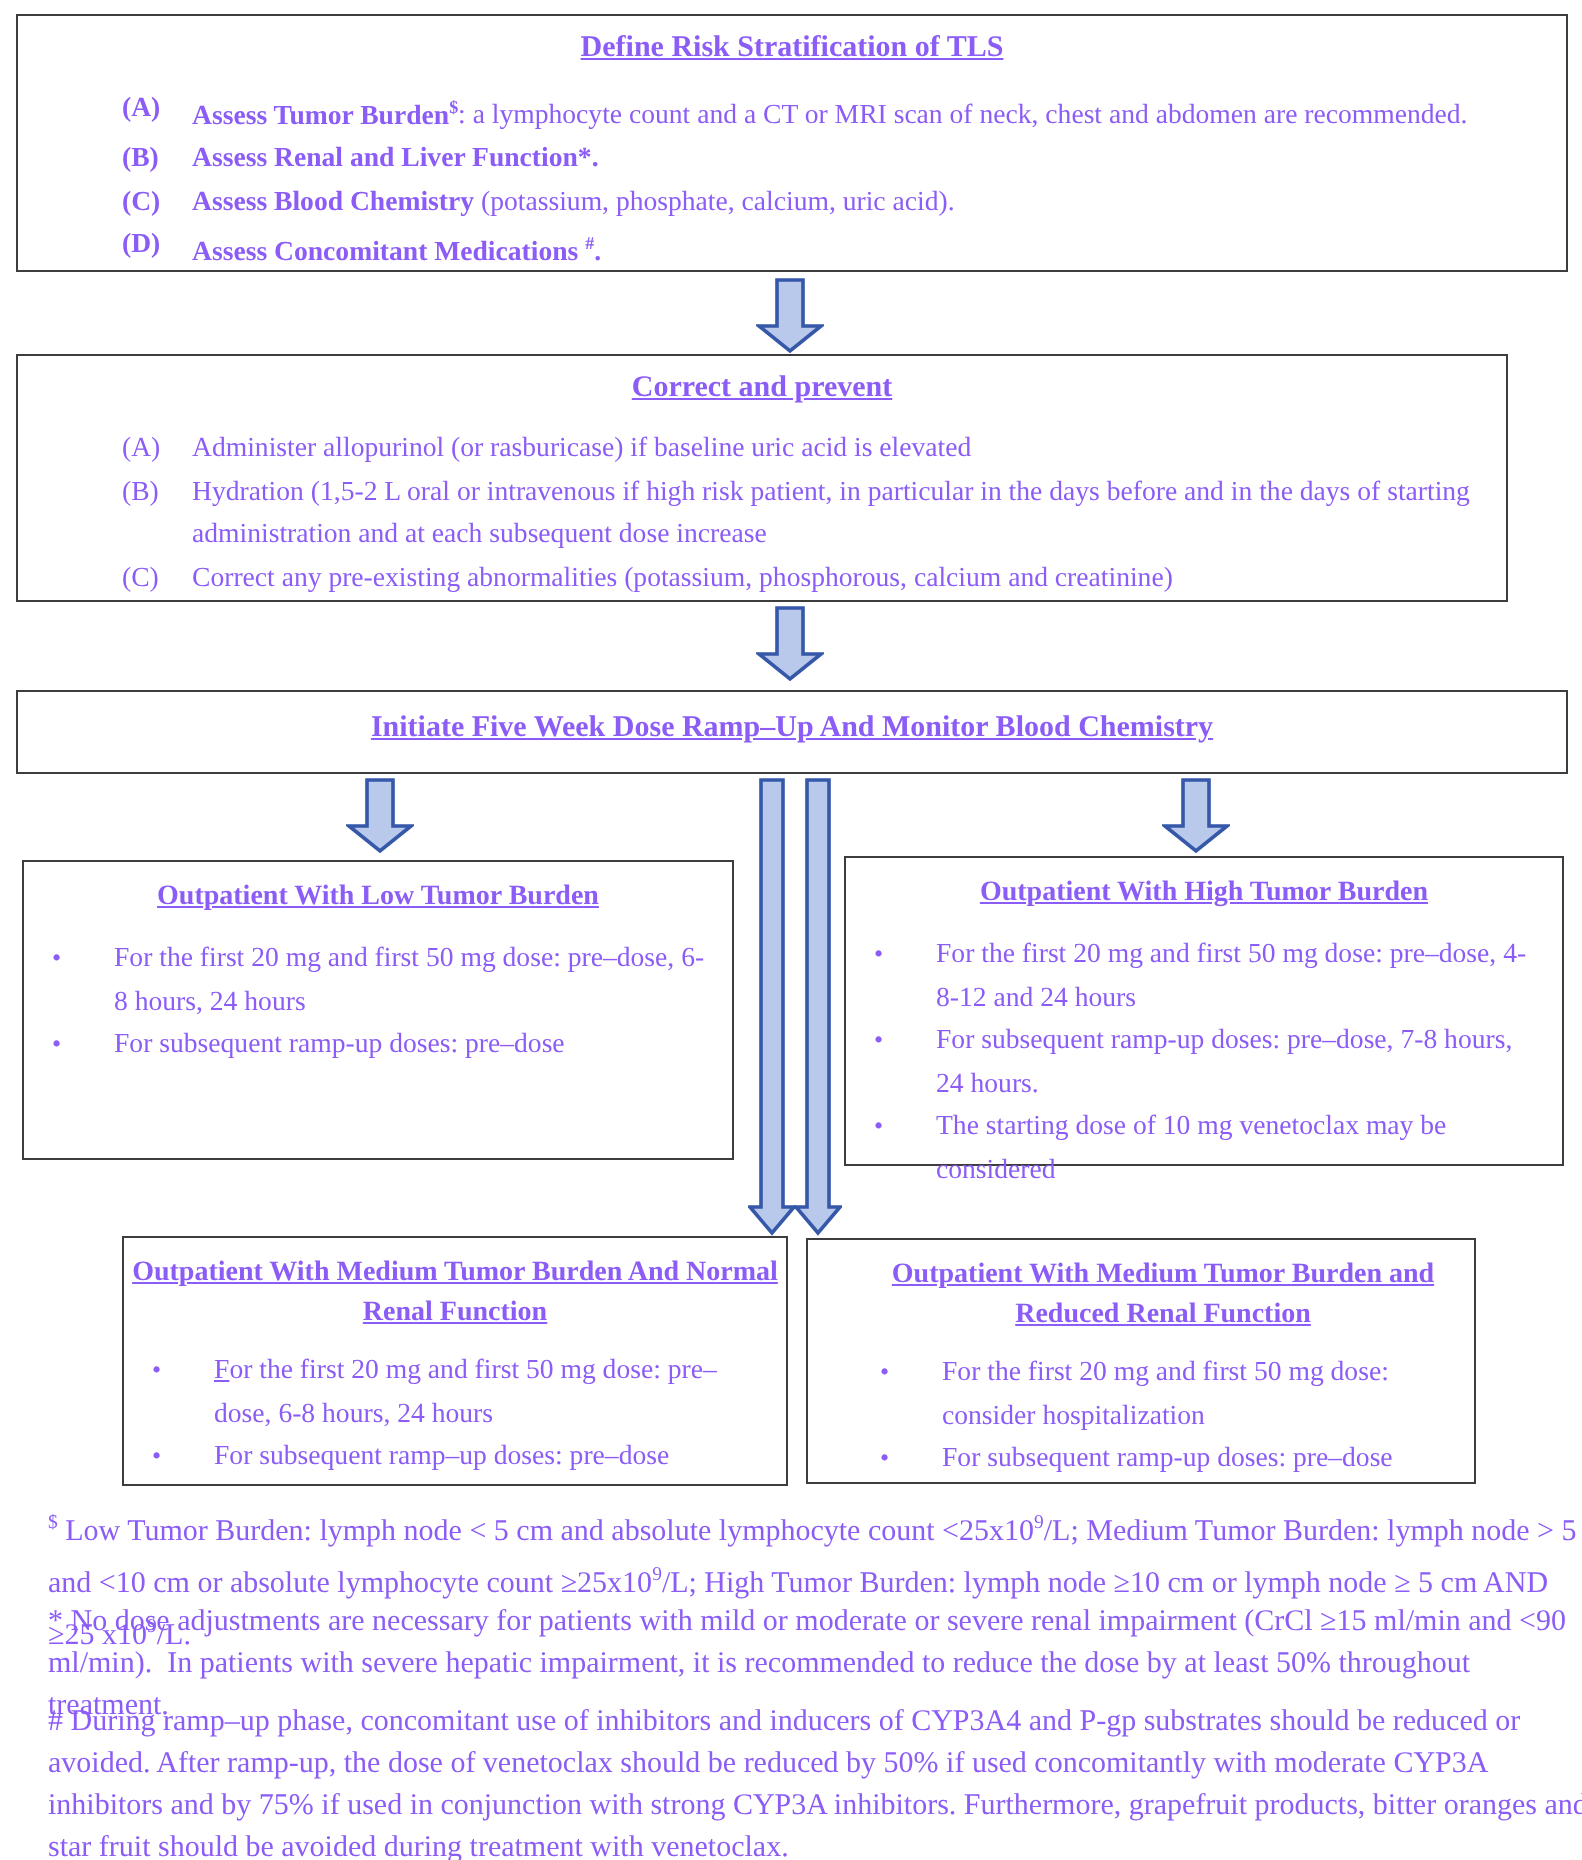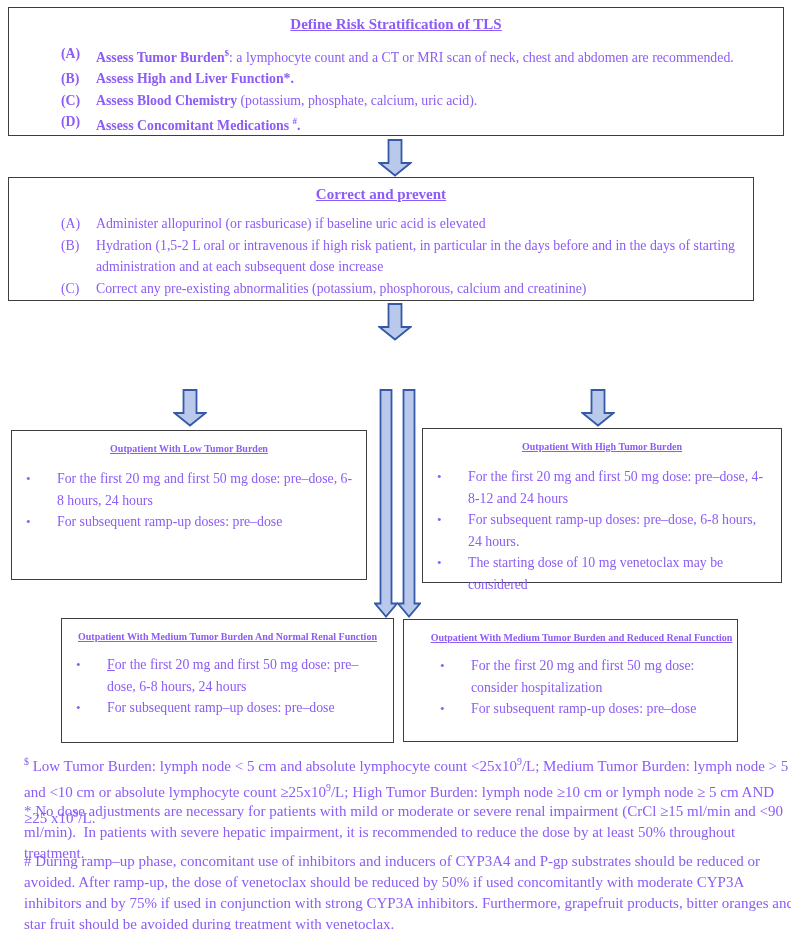--- a/index.html
+++ b/index.html
@@ -4,21 +4,21 @@
 <style>
   html,body{margin:0;padding:0;background:#fff;}
   .canvas{
     position:relative;width:791px;height:930px;background:#fff;
     font-family:"Liberation Serif","DejaVu Serif",serif;color:#8b5cf6;
     overflow:hidden;
   }
   .fbox{position:absolute;background:#fff;border:1.6px solid var(--box-border,#3d3d3d);box-sizing:border-box;}
   .btitle{text-align:center;font-weight:bold;font-size:15px;margin-top:6px;line-height:20px;}
   .btitle .utitle{text-decoration:underline;}
-  .outcome-title{font-size:10px;margin-top:8px;}
+  .outcome-title{font-size:14px;margin-top:8px;}
   .lrows{margin-top:9px;}
   .lrow{display:flex;font-size:13.8px;line-height:21.5px;}
   .lrow .llabel{flex:0 0 35px;margin-left:52px;}
   .lrow.boldlabel .llabel{font-weight:bold;}
   .lrow .ltext{flex:1;padding-right:14px;}
   .brows{margin-top:9px;}
   .brow{display:flex;font-size:13.8px;line-height:21.5px;}
   .brow .dot{flex:0 0 31px;margin-left:14px;font-size:13px;}
   .brow .btext{flex:1;padding-right:8px;}
   .arrow{position:absolute;}
@@ -33,21 +33,21 @@
 
   <div class="fbox" style="left:8px;top:7px;width:776px;height:129px;">
     <div class="btitle"><span class="utitle">Define Risk Stratification of TLS</span></div>
     <div class="lrows">
       <div class="lrow boldlabel">
           <span class="llabel">(A)</span>
           <span class="ltext"><b>Assess Tumor Burden<sup>$</sup></b>: a lymphocyte count and a CT or MRI scan of neck, chest and abdomen are recommended.</span>
         </div>
       <div class="lrow boldlabel">
           <span class="llabel">(B)</span>
-          <span class="ltext"><b>Assess High and Liver Function*.</b></span>
+          <span class="ltext"><b>Assess Renal and Liver Function*.</b></span>
         </div>
       <div class="lrow boldlabel">
           <span class="llabel">(C)</span>
           <span class="ltext"><b>Assess Blood Chemistry</b> (potassium, phosphate, calcium, uric acid).</span>
         </div>
       <div class="lrow boldlabel">
           <span class="llabel">(D)</span>
           <span class="ltext"><b>Assess Concomitant Medications <sup>#</sup>.</b></span>
         </div>
     </div>
@@ -72,20 +72,23 @@
           <span class="llabel">(C)</span>
           <span class="ltext">Correct any pre-existing abnormalities (potassium, phosphorous, calcium and creatinine)</span>
         </div>
     </div>
   </div>
 
   <svg class="arrow" style="left:378px;top:303px;" width="34" height="38" viewBox="0 0 34 38">
     <polygon points="10.5,1 23.5,1 23.5,24 32.5,24 17,36.5 1.5,24 10.5,24"></polygon>
   </svg>
 
+  <div class="fbox" style="left:8px;top:345px;width:776px;height:42px;">
+    <div class="btitle" style="margin-top:8px;"><span class="utitle">Initiate Five Week Dose Ramp–Up And Monitor Blood Chemistry</span></div>
+  </div>
 
   <svg class="arrow" style="left:173px;top:389px;" width="34" height="38" viewBox="0 0 34 38">
     <polygon points="10.5,1 23.5,1 23.5,24 32.5,24 17,36.5 1.5,24 10.5,24"></polygon>
   </svg>
   <svg class="arrow" style="left:581px;top:389px;" width="34" height="38" viewBox="0 0 34 38">
     <polygon points="10.5,1 23.5,1 23.5,24 32.5,24 17,36.5 1.5,24 10.5,24"></polygon>
   </svg>
   <svg class="arrow" style="left:374px;top:389px;" width="24" height="229" viewBox="0 0 24 229">
     <polygon points="6.5,1 17.5,1 17.5,214.5 23,214.5 12,227.5 1,214.5 6.5,214.5"></polygon>
   </svg>
@@ -109,21 +112,21 @@
 
   <div class="fbox" style="left:422px;top:428px;width:360px;height:155px;">
     <div class="btitle outcome-title"><span class="utitle">Outpatient With High Tumor Burden</span></div>
     <div class="brows">
       <div class="brow">
           <span class="dot">•</span>
           <span class="btext">For the first 20 mg and first 50 mg dose: pre–dose, 4-8-12 and 24 hours</span>
         </div>
       <div class="brow">
           <span class="dot">•</span>
-          <span class="btext">For subsequent ramp-up doses: pre–dose, 6-8 hours, 24 hours.</span>
+          <span class="btext">For subsequent ramp-up doses: pre–dose, 7-8 hours, 24 hours.</span>
         </div>
       <div class="brow">
           <span class="dot">•</span>
           <span class="btext">The starting dose of 10 mg venetoclax may be considered</span>
         </div>
     </div>
   </div>
 
   <div class="fbox" style="left:61px;top:618px;width:333px;height:125px;">
     <div class="btitle outcome-title"><span class="utitle">Outpatient With Medium Tumor Burden And Normal Renal Function</span></div>

